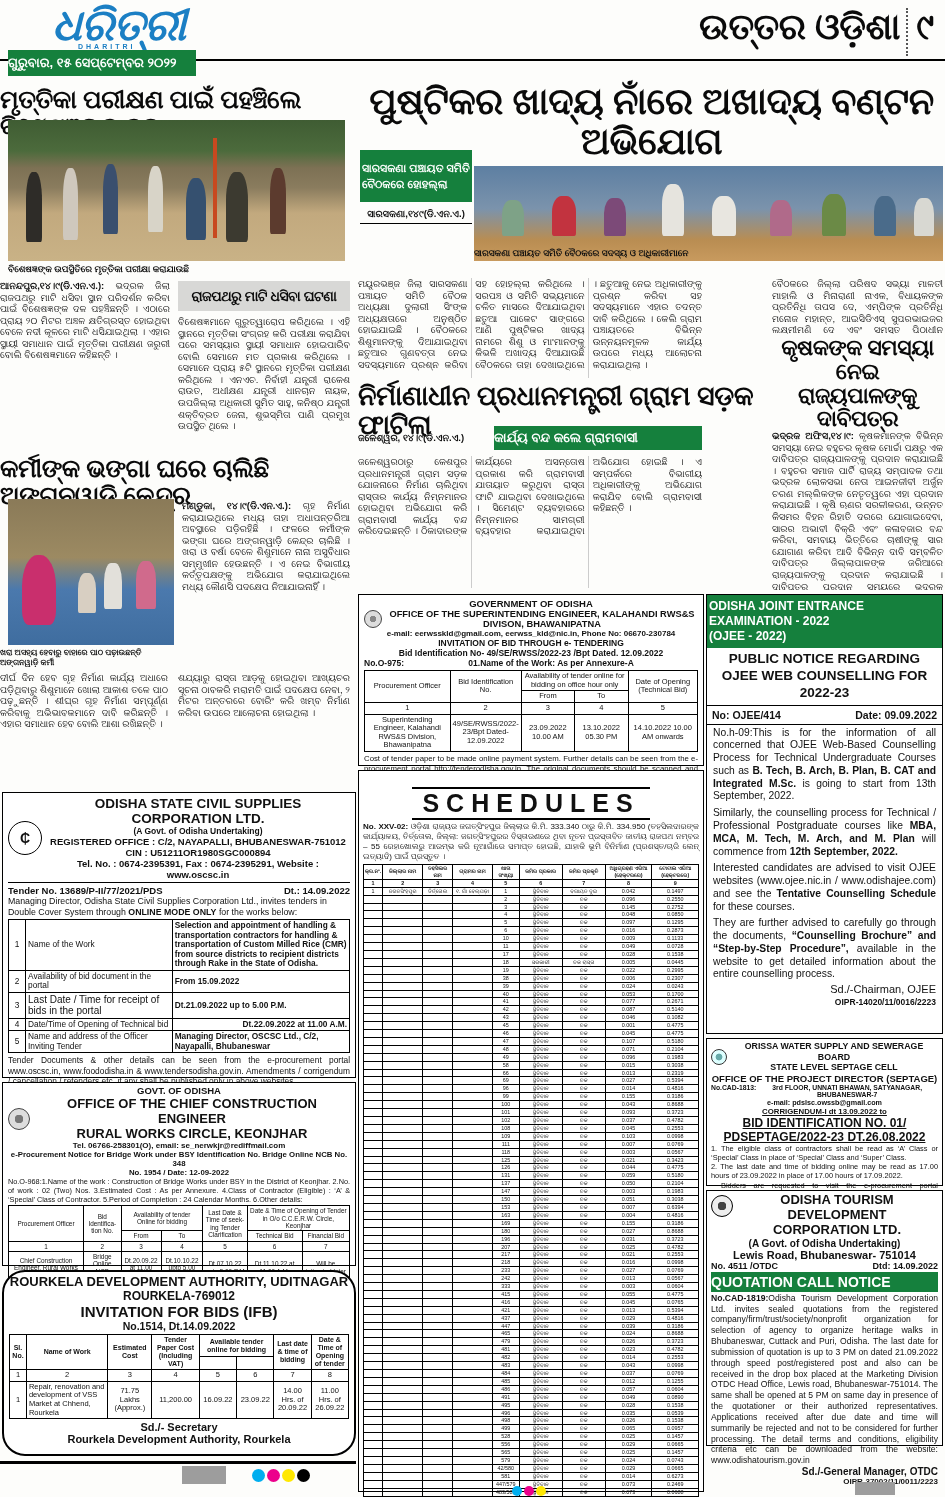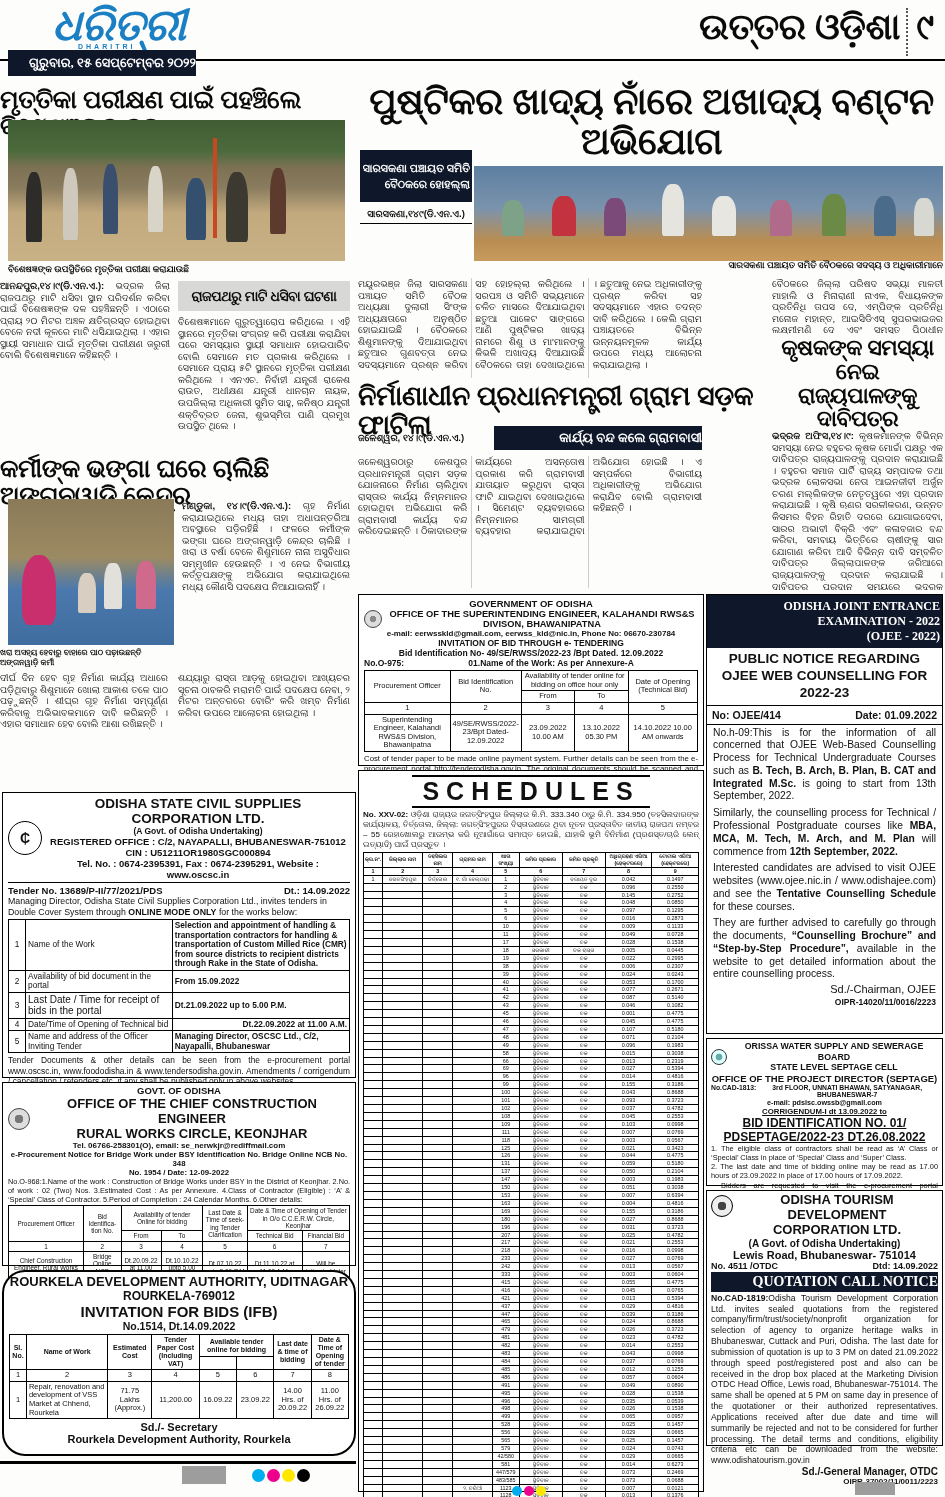--- a/index.html
+++ b/index.html
@@ -4,21 +4,21 @@
 <style>
   * { margin:0; padding:0; box-sizing:border-box; }
   html,body { background:#e8e8e4; }
   body { font-family:"Liberation Sans", sans-serif; }
   #page { position:relative; width:945px; height:1497px; background:#fdfdfb; color:#111; overflow:hidden; margin:0 auto; }
   .abs { position:absolute; }
   .odia-h { font-weight:bold; letter-spacing:-0.5px; line-height:1.08; color:#0a0a0a; }
   .body-txt { font-size:9.5px; line-height:1.22; text-align:justify; overflow:hidden; }
   .caption { font-size:9px; font-weight:bold; overflow:hidden; white-space:nowrap; }
   .box { border:1.6px solid #000; background:#fff; }
-  .black-bar { background:#0f172a; color:#fff; font-weight:bold; text-align:right;font-family:Liberation Serif, serif; }
+  .black-bar { background:#15803d; color:#fff; font-weight:bold; text-align:left; }
   .photo { background:#9a9a90; overflow:hidden; }
   .fig { position:absolute; background:#2e2c28; border-radius:40% 40% 8% 8%; }
   table { border-collapse:collapse; width:100%; }
   .ntable td, .ntable th { border:1px solid #000; font-size:7.5px; line-height:1.15; padding:1px 2px; text-align:center; vertical-align:middle; }
   .sched td, .sched th { border:0.8px solid #000; font-size:5.4px; line-height:1.28; padding:0 1px; text-align:center; }
   .gray-sq { background:#9d9d9d; }
   .dot { width:13px; height:13px; border-radius:50%; display:inline-block; margin-right:2px; }
   .u { text-decoration:underline; }
   .small-note { font-size:7.8px; line-height:1.25; text-align:justify; }
 </style>
@@ -73,21 +73,21 @@
     <div class="fig" style="left:28px;top:34px;width:22px;height:36px;background:#7ea287;"></div>
     <div class="fig" style="left:78px;top:30px;width:24px;height:40px;background:#c2333f;"></div>
     <div class="fig" style="left:130px;top:32px;width:22px;height:38px;background:#7c4a78;"></div>
     <div class="fig" style="left:188px;top:18px;width:22px;height:52px;background:#e6e4de;"></div>
     <div class="fig" style="left:238px;top:30px;width:24px;height:40px;background:#e8e6e0;"></div>
     <div class="fig" style="left:296px;top:34px;width:22px;height:36px;background:#b06a8a;"></div>
     <div class="fig" style="left:348px;top:28px;width:24px;height:42px;background:#6b8a46;"></div>
     <div class="fig" style="left:400px;top:30px;width:22px;height:40px;background:#4a6b8a;"></div>
     <div class="fig" style="left:440px;top:32px;width:20px;height:38px;background:#d8d8d2;"></div>
   </div>
-  <div class="abs caption" style="left:474px;top:260px;width:469px;text-align:right;">ସାରସକଣା ପଞ୍ଚାୟତ ସମିତି ବୈଠକରେ ସଦସ୍ୟ ଓ ଅଧିକାରୀମାନେ</div>
+  <div class="abs caption" style="left:474px;top:248px;width:469px;">ସାରସକଣା ପଞ୍ଚାୟତ ସମିତି ବୈଠକରେ ସଦସ୍ୟ ଓ ଅଧିକାରୀମାନେ</div>
   <div class="abs body-txt" style="left:358px;top:278px;width:344px;height:100px;column-count:3;column-gap:8px;column-rule:1px solid #ccc;">ମୟୂରଭଞ୍ଜ ଜିଲା ସାରସକଣା ପଞ୍ଚାୟତ ସମିତି ବୈଠକ ଅଧ୍ୟକ୍ଷା ଦୁଲାରୀ ସିଂଙ୍କ ଅଧ୍ୟକ୍ଷତାରେ ଅନୁଷ୍ଠିତ ହୋଇଯାଇଛି । ବୈଠକରେ ଶିଶୁମାନଙ୍କୁ ଦିଆଯାଇଥିବା ଛତୁଆର ଗୁଣବତ୍ତା ନେଇ ସଦସ୍ୟମାନେ ପ୍ରଶ୍ନ କରିବା ସହ ହୋହଲ୍ଲା କରିଥିଲେ । ସରପଞ୍ଚ ଓ ସମିତି ସଭ୍ୟମାନେ ଚଳିତ ମାସରେ ଦିଆଯାଇଥିବା ଛତୁଆ ପାକେଟ ସାଙ୍ଗରେ ଆଣି ପୁଷ୍ଟିକର ଖାଦ୍ୟ ନାମରେ ଶିଶୁ ଓ ମା'ମାନଙ୍କୁ କିଭଳି ଅଖାଦ୍ୟ ଦିଆଯାଉଛି ବୈଠକରେ ତାହା ଦେଖାଇଥିଲେ । ଛତୁଆକୁ ନେଇ ଅଧିକାରୀଙ୍କୁ ପ୍ରଶ୍ନ କରିବା ସହ ସଦସ୍ୟମାନେ ଏହାର ତଦନ୍ତ ଦାବି କରିଥିଲେ । କେଲି ଗ୍ରାମ ପଞ୍ଚାୟତରେ ବିଭିନ୍ନ ଉନ୍ନୟନମୂଳକ କାର୍ଯ୍ୟ ଉପରେ ମଧ୍ୟ ଆଲୋଚନା କରାଯାଇଥିଲା ।</div>
   <div class="abs body-txt" style="left:772px;top:278px;width:171px;height:56px;">ବୈଠକରେ ଜିଲ୍ଲା ପରିଷଦ ସଭ୍ୟା ମାଳତୀ ମାହାଲି ଓ ମିନାରାଣୀ ନାଏକ, ବିଧାୟକଙ୍କ ପ୍ରତିନିଧି ତାପସ ଦେ, ଏମ୍‌ପିଙ୍କ ପ୍ରତିନିଧି ମନୋଜ ମହାନ୍ତ, ଆଇସିଡିଏସ୍ ସୁପରଭାଇଜର ଲକ୍ଷ୍ମୀମଣି ଦେ ଏବଂ ସମସ୍ତ ପିଠାଧୀନ ସଦସ୍ୟଙ୍କ ସହିତ ଅନ୍ୟ ବ୍ଲକ କର୍ମଚାରୀ ଉପସ୍ଥିତ ଥିଲେ ।</div>
 
   <div class="abs odia-h" style="left:358px;top:382px;width:412px;font-size:27px;">ନିର୍ମାଣାଧୀନ ପ୍ରଧାନମନ୍ତ୍ରୀ ଗ୍ରାମ ସଡ଼କ ଫାଟିଲା</div>
   <div class="abs" style="left:358px;top:432px;width:132px;font-size:9.5px;font-weight:bold;">ଜଳେଶ୍ୱର, ୧୪।୯(ଡି.ଏନ.ଏ.)</div>
   <div class="abs black-bar" style="left:494px;top:426px;width:208px;height:24px;font-size:13px;line-height:24px;">କାର୍ଯ୍ୟ ବନ୍ଦ କଲେ ଗ୍ରାମବାସୀ</div>
   <div class="abs body-txt" style="left:358px;top:456px;width:344px;height:132px;column-count:3;column-gap:8px;column-rule:1px solid #ccc;">ଜଳେଶ୍ୱରଠାରୁ କେଶପୁର ପ୍ରଧାନମନ୍ତ୍ରୀ ଗ୍ରାମ ସଡ଼କ ଯୋଜନାରେ ନିର୍ମାଣ ଚାଲିଥିବା ରାସ୍ତାର କାର୍ଯ୍ୟ ନିମ୍ନମାନର ହୋଇଥିବା ଅଭିଯୋଗ କରି ଗ୍ରାମବାସୀ କାର୍ଯ୍ୟ ବନ୍ଦ କରିଦେଇଛନ୍ତି । ଠିକାଦାରଙ୍କ କାର୍ଯ୍ୟରେ ଅସନ୍ତୋଷ ପ୍ରକାଶ କରି ଗ୍ରାମବାସୀ ଯାତାୟାତ କରୁଥିବା ରାସ୍ତା ଫାଟି ଯାଇଥିବା ଦେଖାଇଥିଲେ । ସିମେଣ୍ଟ ବ୍ୟବହାରରେ ନିମ୍ନମାନର ସାମଗ୍ରୀ ବ୍ୟବହାର କରାଯାଇଥିବା ଅଭିଯୋଗ ହୋଇଛି । ଏ ସମ୍ପର୍କରେ ବିଭାଗୀୟ ଅଧିକାରୀଙ୍କୁ ଅଭିଯୋଗ କରାଯିବ ବୋଲି ଗ୍ରାମବାସୀ କହିଛନ୍ତି ।</div>
 
   <div class="abs odia-h" style="left:772px;top:336px;width:171px;font-size:22px;text-align:center;">
     <div>କୃଷକଙ୍କ ସମସ୍ୟା ନେଇ</div>
@@ -137,21 +137,21 @@
     </tbody>
       </table>
     <div class="small-note" style="margin-top:2px;">Cost of tender paper to be made online payment system. Further details can be seen from the e-procurement portal http://tenderodisha.gov.in. The original documents should be scanned and uploaded.</div>
     <div style="display:flex;font-size:7.8px;font-weight:bold;margin-top:1px;">
       <span>OIPR-25005/11/0015/2223</span>
       <span style="flex:1;text-align:center;">Sd./- Superintending Engineer, Kalahandi RWS&amp;S Division, Bhawanipatna</span>
     </div>
   </div>
 
   <div class="abs box" style="left:358px;top:770px;width:346px;height:722px;padding:3px 4px;">
-    <div style="text-align:center;margin:1px 0 2px 0;">
+    <div style="text-align:center;margin:13px 0 2px 0;">
       <span style="display:inline-block;font-size:25px;font-weight:bold;letter-spacing:7px;border:2px solid #000;border-left:none;border-right:none;padding:0 10px;">SCHEDULES</span>
     </div>
     <div class="small-note" style="font-size:8px;"><b>No. XXV-02:</b> <span>ଓଡ଼ିଶା ରାଜ୍ୟର ଜଗତ୍‌ସିଂହପୁର ଜିଲ୍ଲାର କି.ମି. 333.340 ଠାରୁ କି.ମି. 334.950 (ତହସିଲଦାରଙ୍କ କାର୍ଯ୍ୟାଳୟ, ତିର୍ତ୍ତୋଲ, ଜିଲ୍ଲା: ଜଗତ୍‌ସିଂହପୁରର ବିସ୍ତାରଣରେ ଥିବା ନୂତନ ପ୍ରସ୍ତାବିତ ଜାତୀୟ ରାଜପଥ ନମ୍ବର – 55 ରେହାଖୋଲରୁ ଆରମ୍ଭ କରି ନୂଆଗାଁରେ ସମାପ୍ତ ହୋଇଛି, ଯାହାକି ଭୂମି ବିନିର୍ମାଣ (ପ୍ରଶସ୍ତ/ଚାରି ଲେନ୍‌ ଇତ୍ୟାଦି) ପାଇଁ ପ୍ରସ୍ତୁତ ।</span></div>
     <table class="sched" style="margin-top:2px;">
       <thead>
         <tr>
           <th style="width:5%;">କ୍ର.ନଂ.</th>
           <th style="width:12%;">ଜିଲ୍ଲାର ନାମ</th>
           <th style="width:9%;">ତହସିଲର ନାମ</th>
           <th style="width:12%;">ଗ୍ରାମର ନାମ</th>
@@ -1133,21 +1133,21 @@
     <div class="black-bar" style="padding:4px 2px;font-size:12px;line-height:1.25;">
       <div>ODISHA JOINT ENTRANCE EXAMINATION - 2022</div>
       <div>(OJEE - 2022)</div>
     </div>
     <div style="border-bottom:1.5px solid #000;padding:3px 2px;text-align:center;font-weight:bold;font-size:13.5px;line-height:1.25;">
       <div>PUBLIC NOTICE REGARDING</div>
       <div>OJEE WEB COUNSELLING FOR 2022-23</div>
     </div>
     <div style="display:flex;justify-content:space-between;font-weight:bold;font-size:10.5px;padding:3px 5px;border-bottom:1px solid #000;">
       <span>No: OJEE/414</span>
-      <span>Date: 01.09.2022</span>
+      <span>Date: 09.09.2022</span>
     </div>
     <div style="padding:2px 6px;font-size:10.3px;line-height:1.24;text-align:justify;">
       <p style="margin-bottom:4px;"><span>No.h-09:This is for the information of all concerned that OJEE Web-Based Counselling Process for Technical Undergraduate Courses such as </span><b>B. Tech, B. Arch, B. Plan, B. CAT and Integrated M.Sc.</b><span> is going to start from 13th September, 2022.</span></p>
       <p style="margin-bottom:4px;"><span>Similarly, the counselling process for Technical / Professional Postgraduate courses like </span><b>MBA, MCA, M. Tech, M. Arch, and M. Plan</b><span> will commence from </span><b>12th September, 2022.</b></p>
       <p style="margin-bottom:4px;"><span>Interested candidates are advised to visit OJEE websites (www.ojee.nic.in / www.odishajee.com) and see the </span><b>Tentative Counselling Schedule</b><span> for these courses.</span></p>
       <p style="margin-bottom:2px;"><span>They are further advised to carefully go through the documents, </span><b>“Counselling Brochure” and “Step-by-Step Procedure”,</b><span> available in the website to get detailed information about the entire counselling process.</span></p>
       <div style="text-align:right;font-weight:normal;font-size:11px;">Sd./-Chairman, OJEE</div>
       <div style="text-align:right;font-weight:bold;font-size:8.5px;">OIPR-14020/11/0016/2223</div>
     </div>
   </div>

